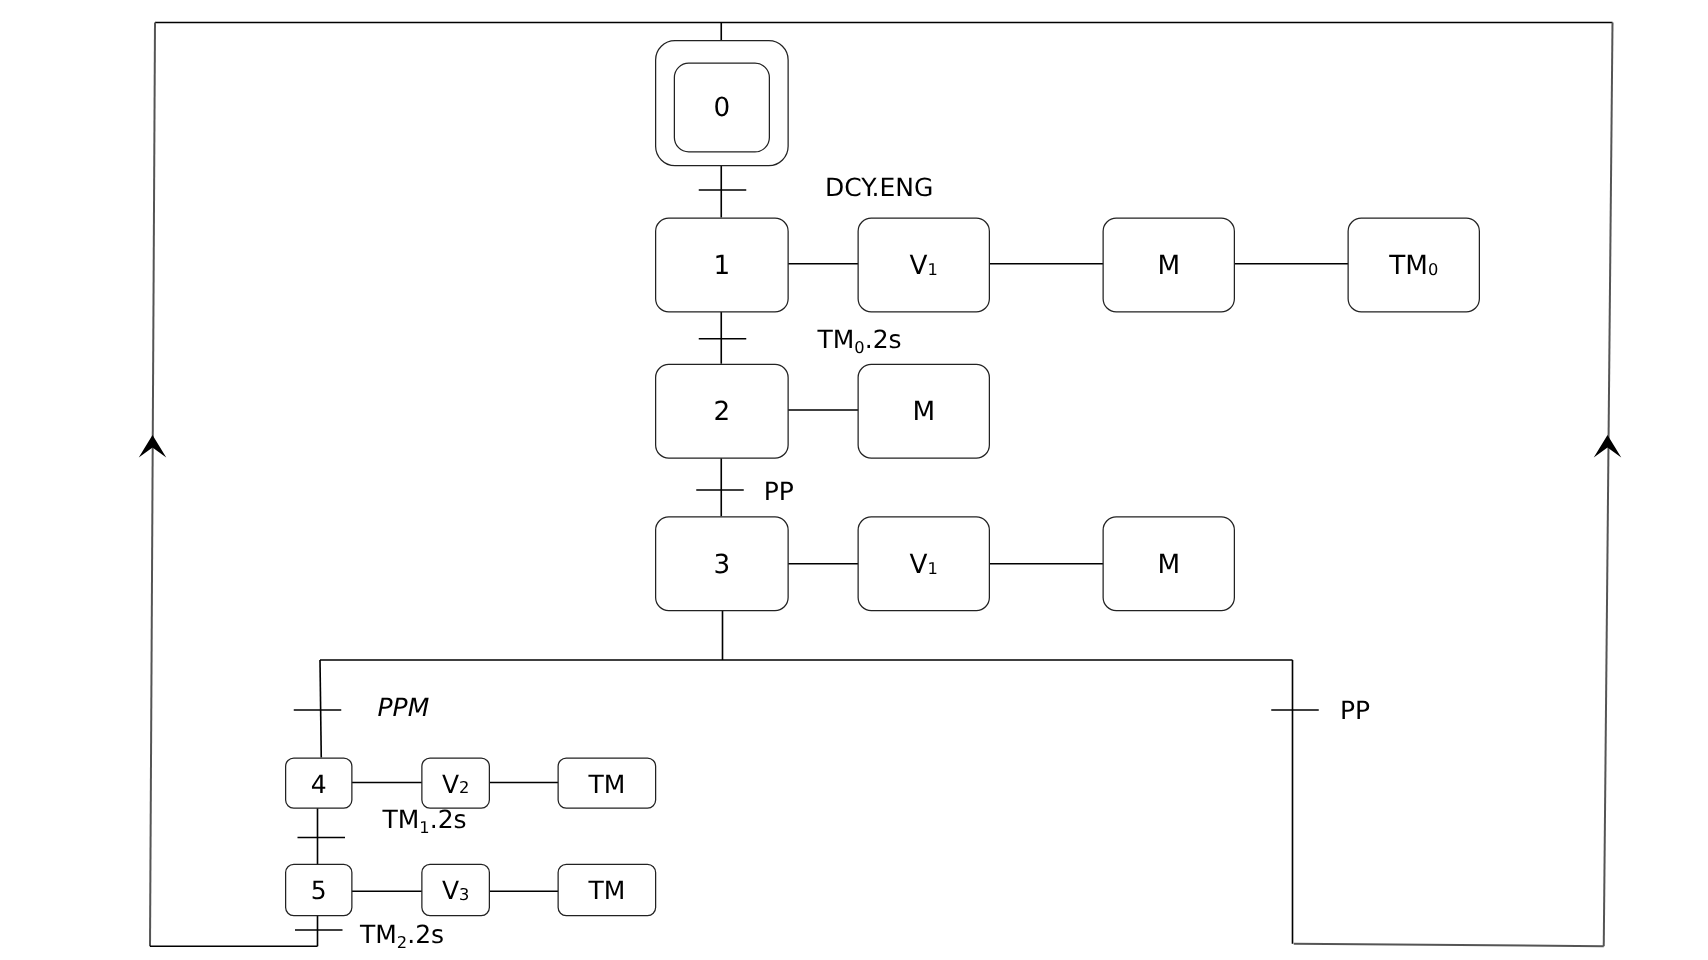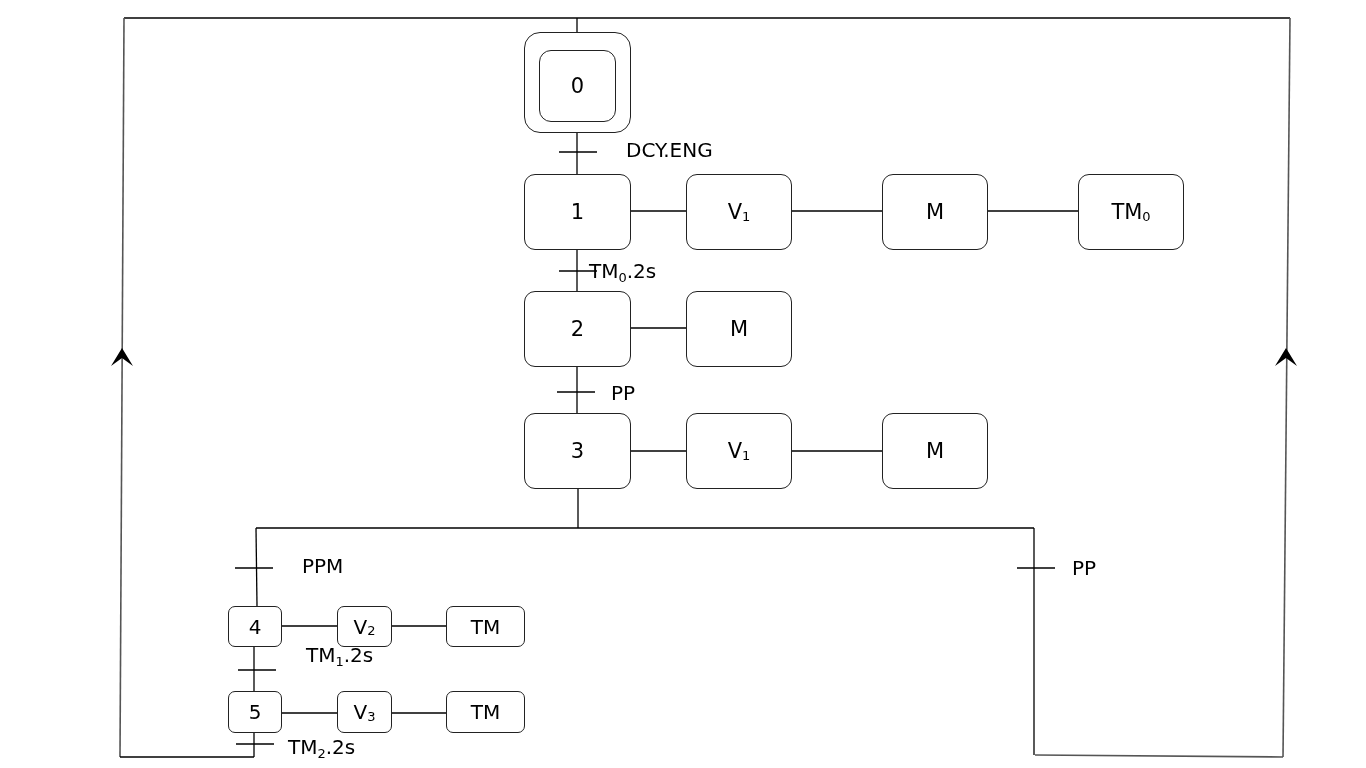--- a/index.html
+++ b/index.html
@@ -116,19 +116,19 @@
     <span>5</span>
   </div>
 <div class="box small" style="left:337px;top:691px;width:55px;height:42px;">
     <span>V</span>
     <sub>3</sub>
   </div>
 <div class="box small" style="left:446px;top:691px;width:79px;height:42px;">
     <span>TM</span>
   </div>
 
-<div class="label" style="left:626px;top:138px;"><span>DCY.ENG</span></div>
-<div class="label" style="left:589px;top:259px;"><span>TM</span><sub>0</sub><span>.2s</span></div>
+<div class="label" style="left:660px;top:138px;"><span>DCY.ENG</span></div>
+<div class="label" style="left:654px;top:259px;"><span>TM</span><sub>0</sub><span>.2s</span></div>
 <div class="label" style="left:611px;top:381px;"><span>PP</span></div>
-<div class="label" style="left:302px;top:554px;"><span>PPM</span></div>
+<div class="label" style="left:302px;top:554px;font-style:italic;"><span>PPM</span></div>
 <div class="label" style="left:306px;top:643px;"><span>TM</span><sub>1</sub><span>.2s</span></div>
 <div class="label" style="left:288px;top:735px;"><span>TM</span><sub>2</sub><span>.2s</span></div>
 <div class="label" style="left:1072px;top:556px;"><span>PP</span></div>
 
 </body></html>

